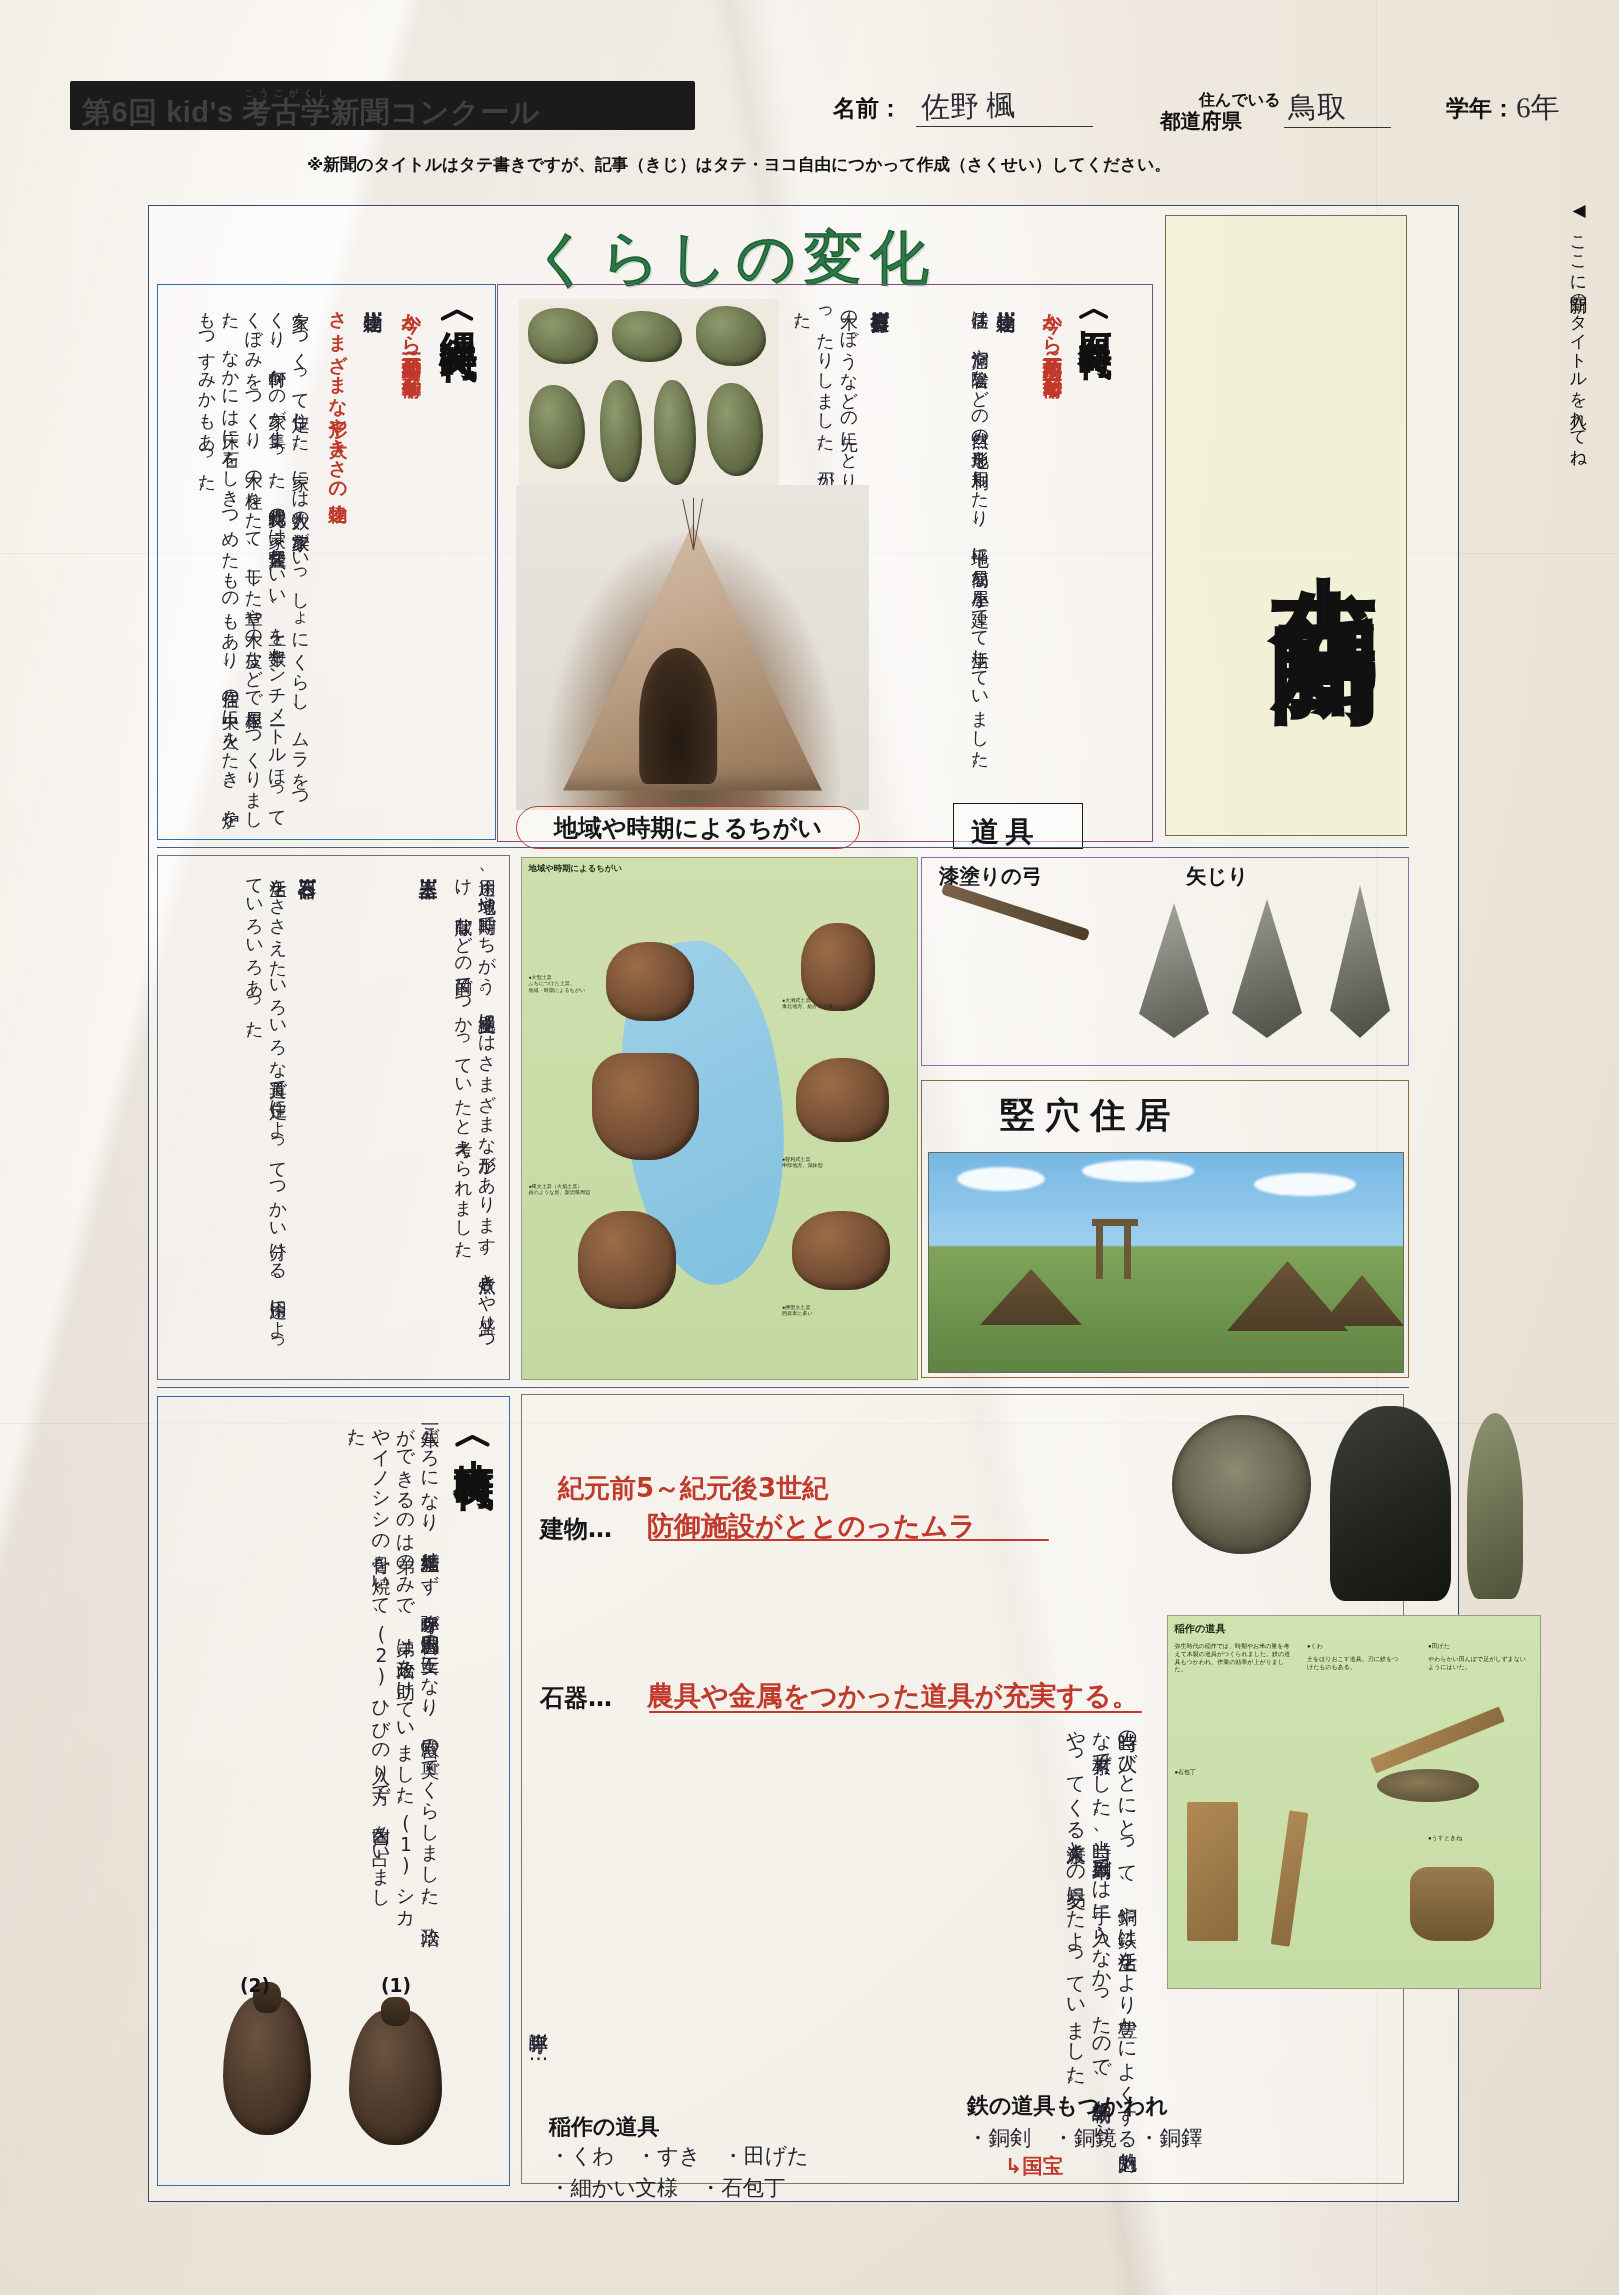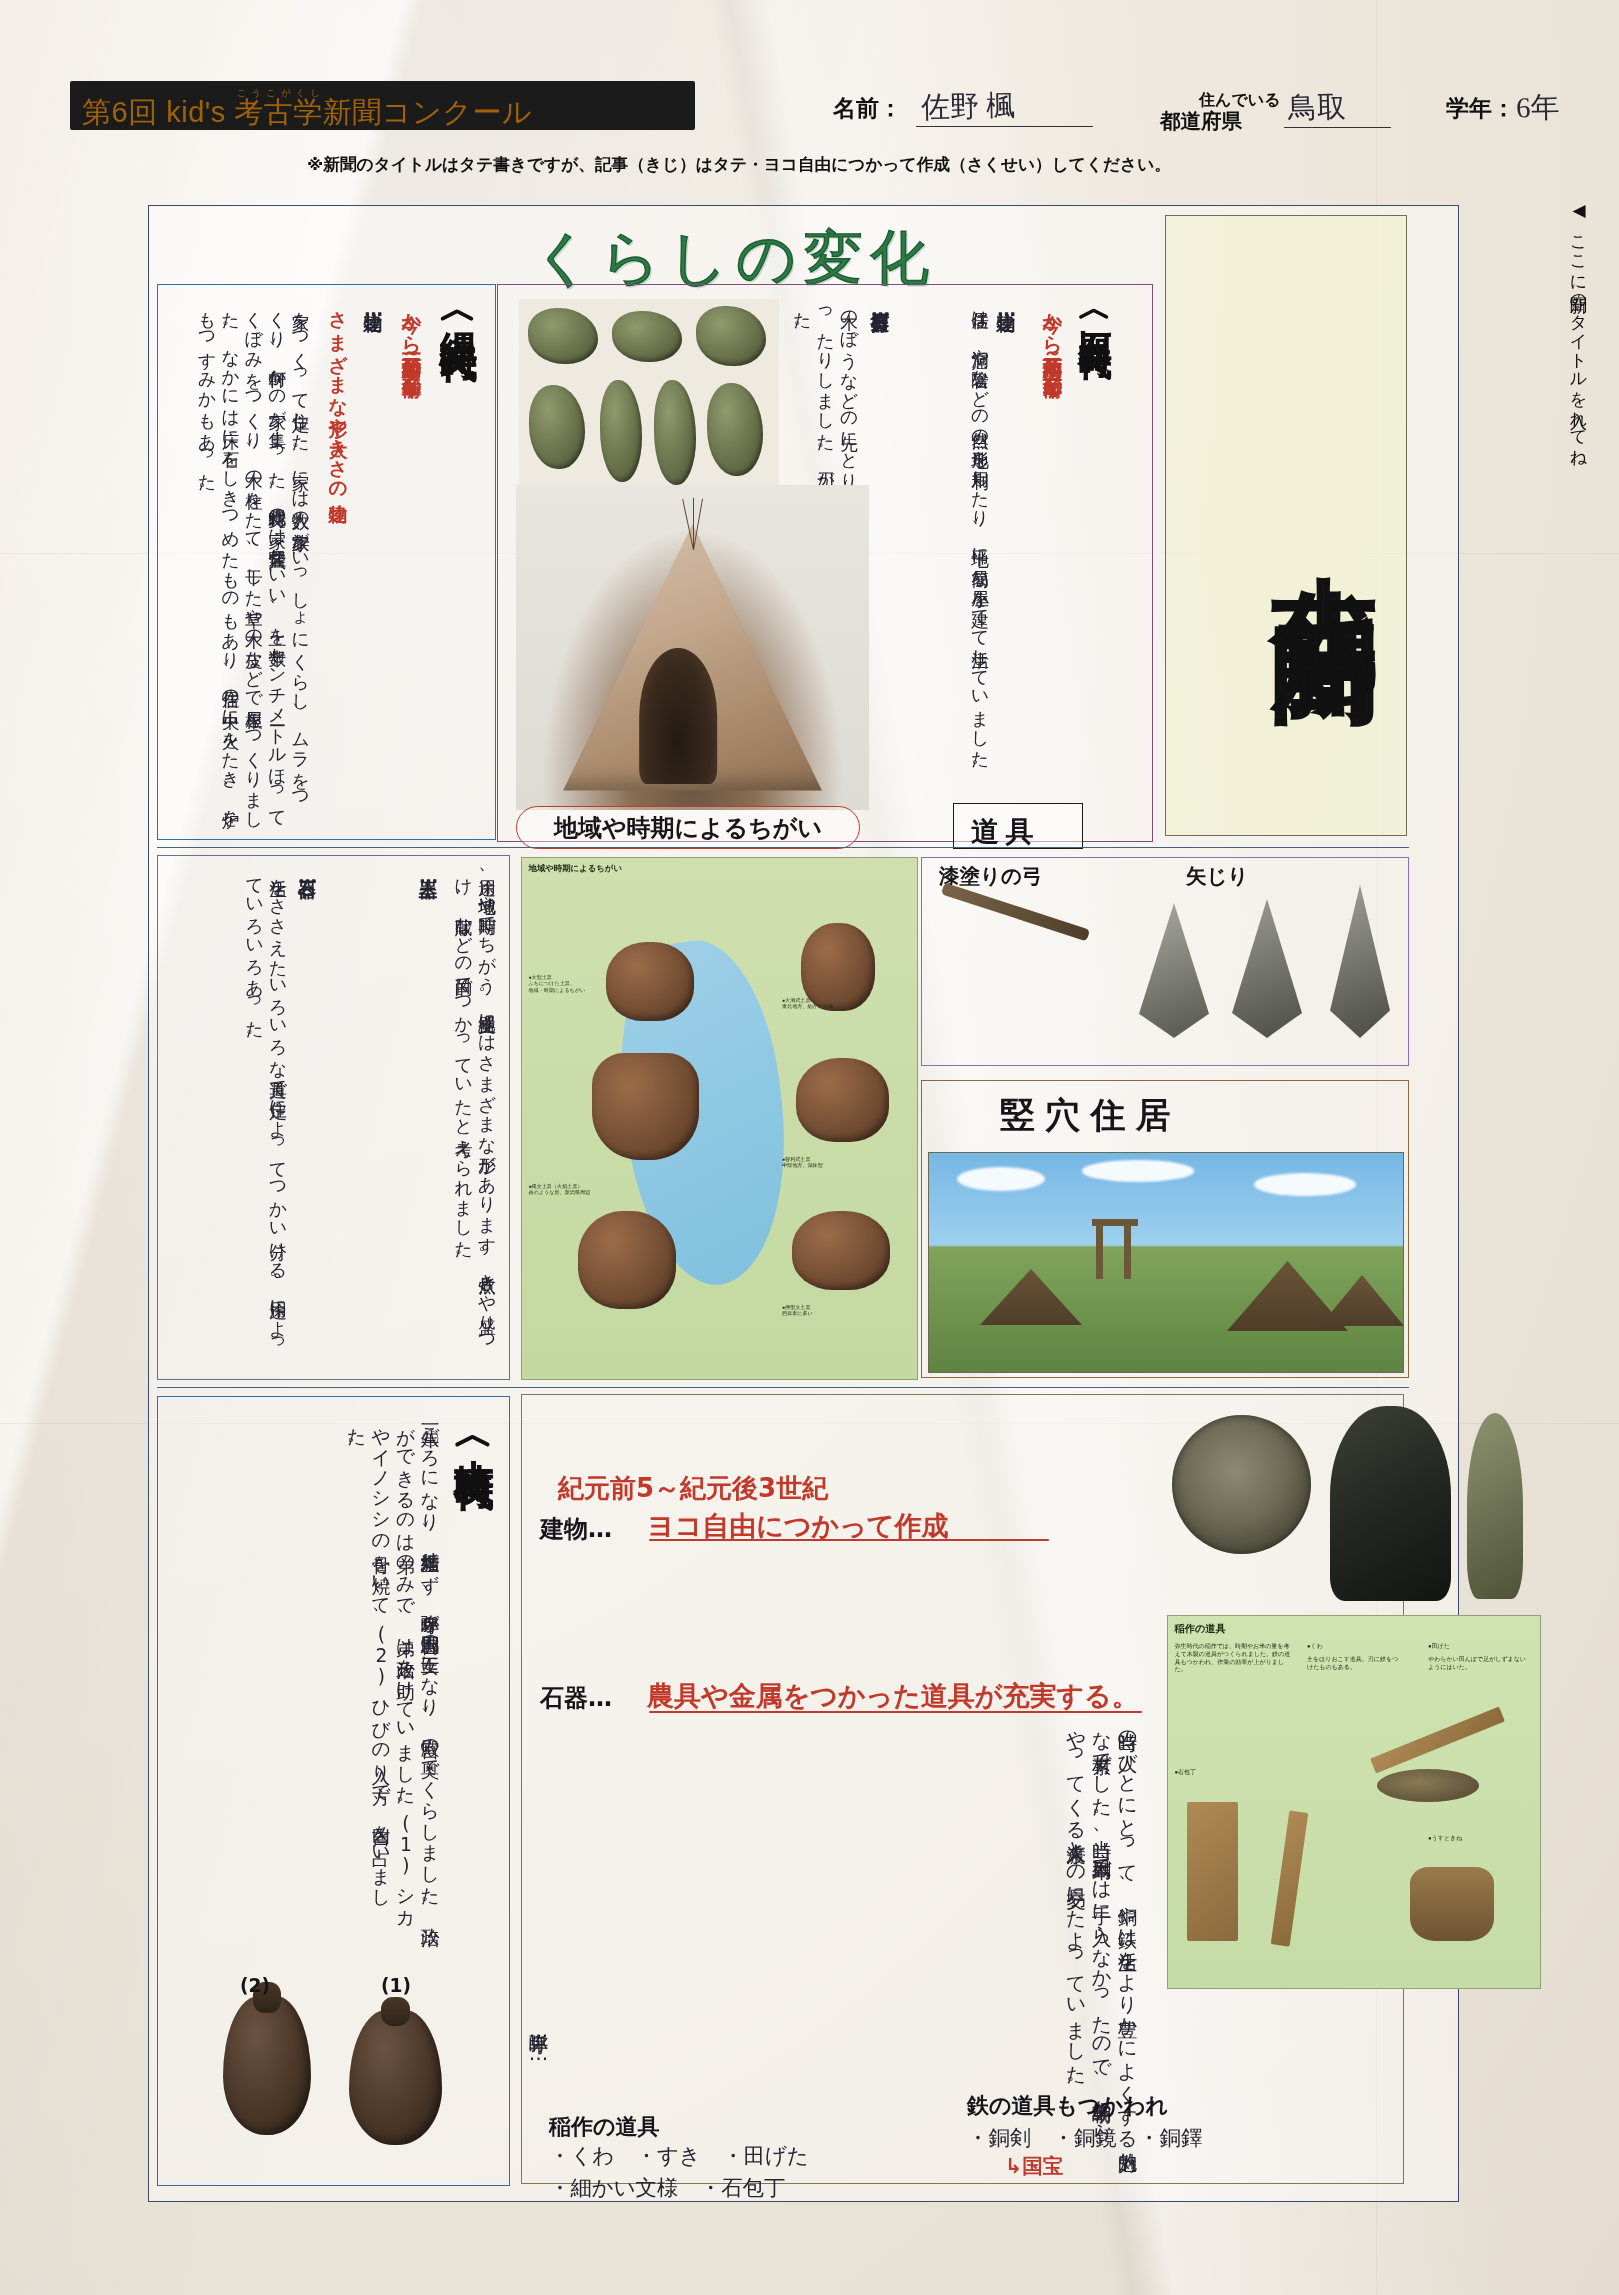--- a/index.html
+++ b/index.html
@@ -41,23 +41,23 @@
   #title-black-box {
     position: absolute;
     left: 0; top: 0;
     width: 625px; height: 49px;
     background: #1b1b1b;
     border-radius: 1.9px;
   }
   #contest-title {
     position: absolute;
     left: 12px; top: 7.4px;
-    color: #a16207;
+    color: #404040;
     font-size: 29px;
-    font-weight: normal;
+    font-weight: bold;
     letter-spacing: 0.5px;
     white-space: nowrap;
   }
   .hdr-label {
     position: absolute;
     font-size: 23px;
     font-weight: bold;
     color: #111;
     white-space: nowrap;
   }
@@ -489,21 +489,21 @@
       <div class="tower" style="left:195px;top:70px;width:7.4px;height:56px;"></div>
       <div class="tower" style="left:163px;top:66px;width:46px;height:6.5px;"></div>
     </div>
 
     <div class="box" style="left:372px;top:1188px;width:883px;height:790px;border:1.4px solid #7a7a55;"></div>
 
 
     <div class="hand-label red" style="left:409px;top:1265px;font-size:26px;color:#c0392b;">紀元前5～紀元後3世紀</div>
 
     <div class="hand-label" style="left:391px;top:1307px;font-size:24px;">建物…</div>
-    <div class="hand-label red" style="left:498px;top:1302px;font-size:27px;color:#c0392b;">ヨコ自由につかって作成</div>
+    <div class="hand-label red" style="left:498px;top:1302px;font-size:27px;color:#c0392b;">防御施設がととのったムラ</div>
     <div class="red-underline" style="left:500px;top:1333px;width:400px;"></div>
 
     <div class="hand-label" style="left:391px;top:1476px;font-size:24px;">石器…</div>
     <div class="hand-label red" style="left:498px;top:1472px;font-size:27px;color:#c0392b;">農具や金属をつかった道具が充実する。</div>
     <div class="red-underline" style="left:500px;top:1505px;width:493px;"></div>
 
     <div class="vtext ink" style="left:498px;top:1511px;width:493px;height:432px;font-size:19.5px;writing-mode:vertical-rl;">当時の人びとにとって、銅や鉄は生活をより豊かによくする魅力的な素材でした。当時、日本列島では手に入らなかったので、朝鮮半島からやってくる渡来人との交易にたよっていました。</div>
 
     <div class="mirror" style="left:1023px;top:1209px;width:139px;height:139px;"></div>
     <div class="bronze-bell" style="left:1181px;top:1200px;width:121px;height:195px;"></div>

